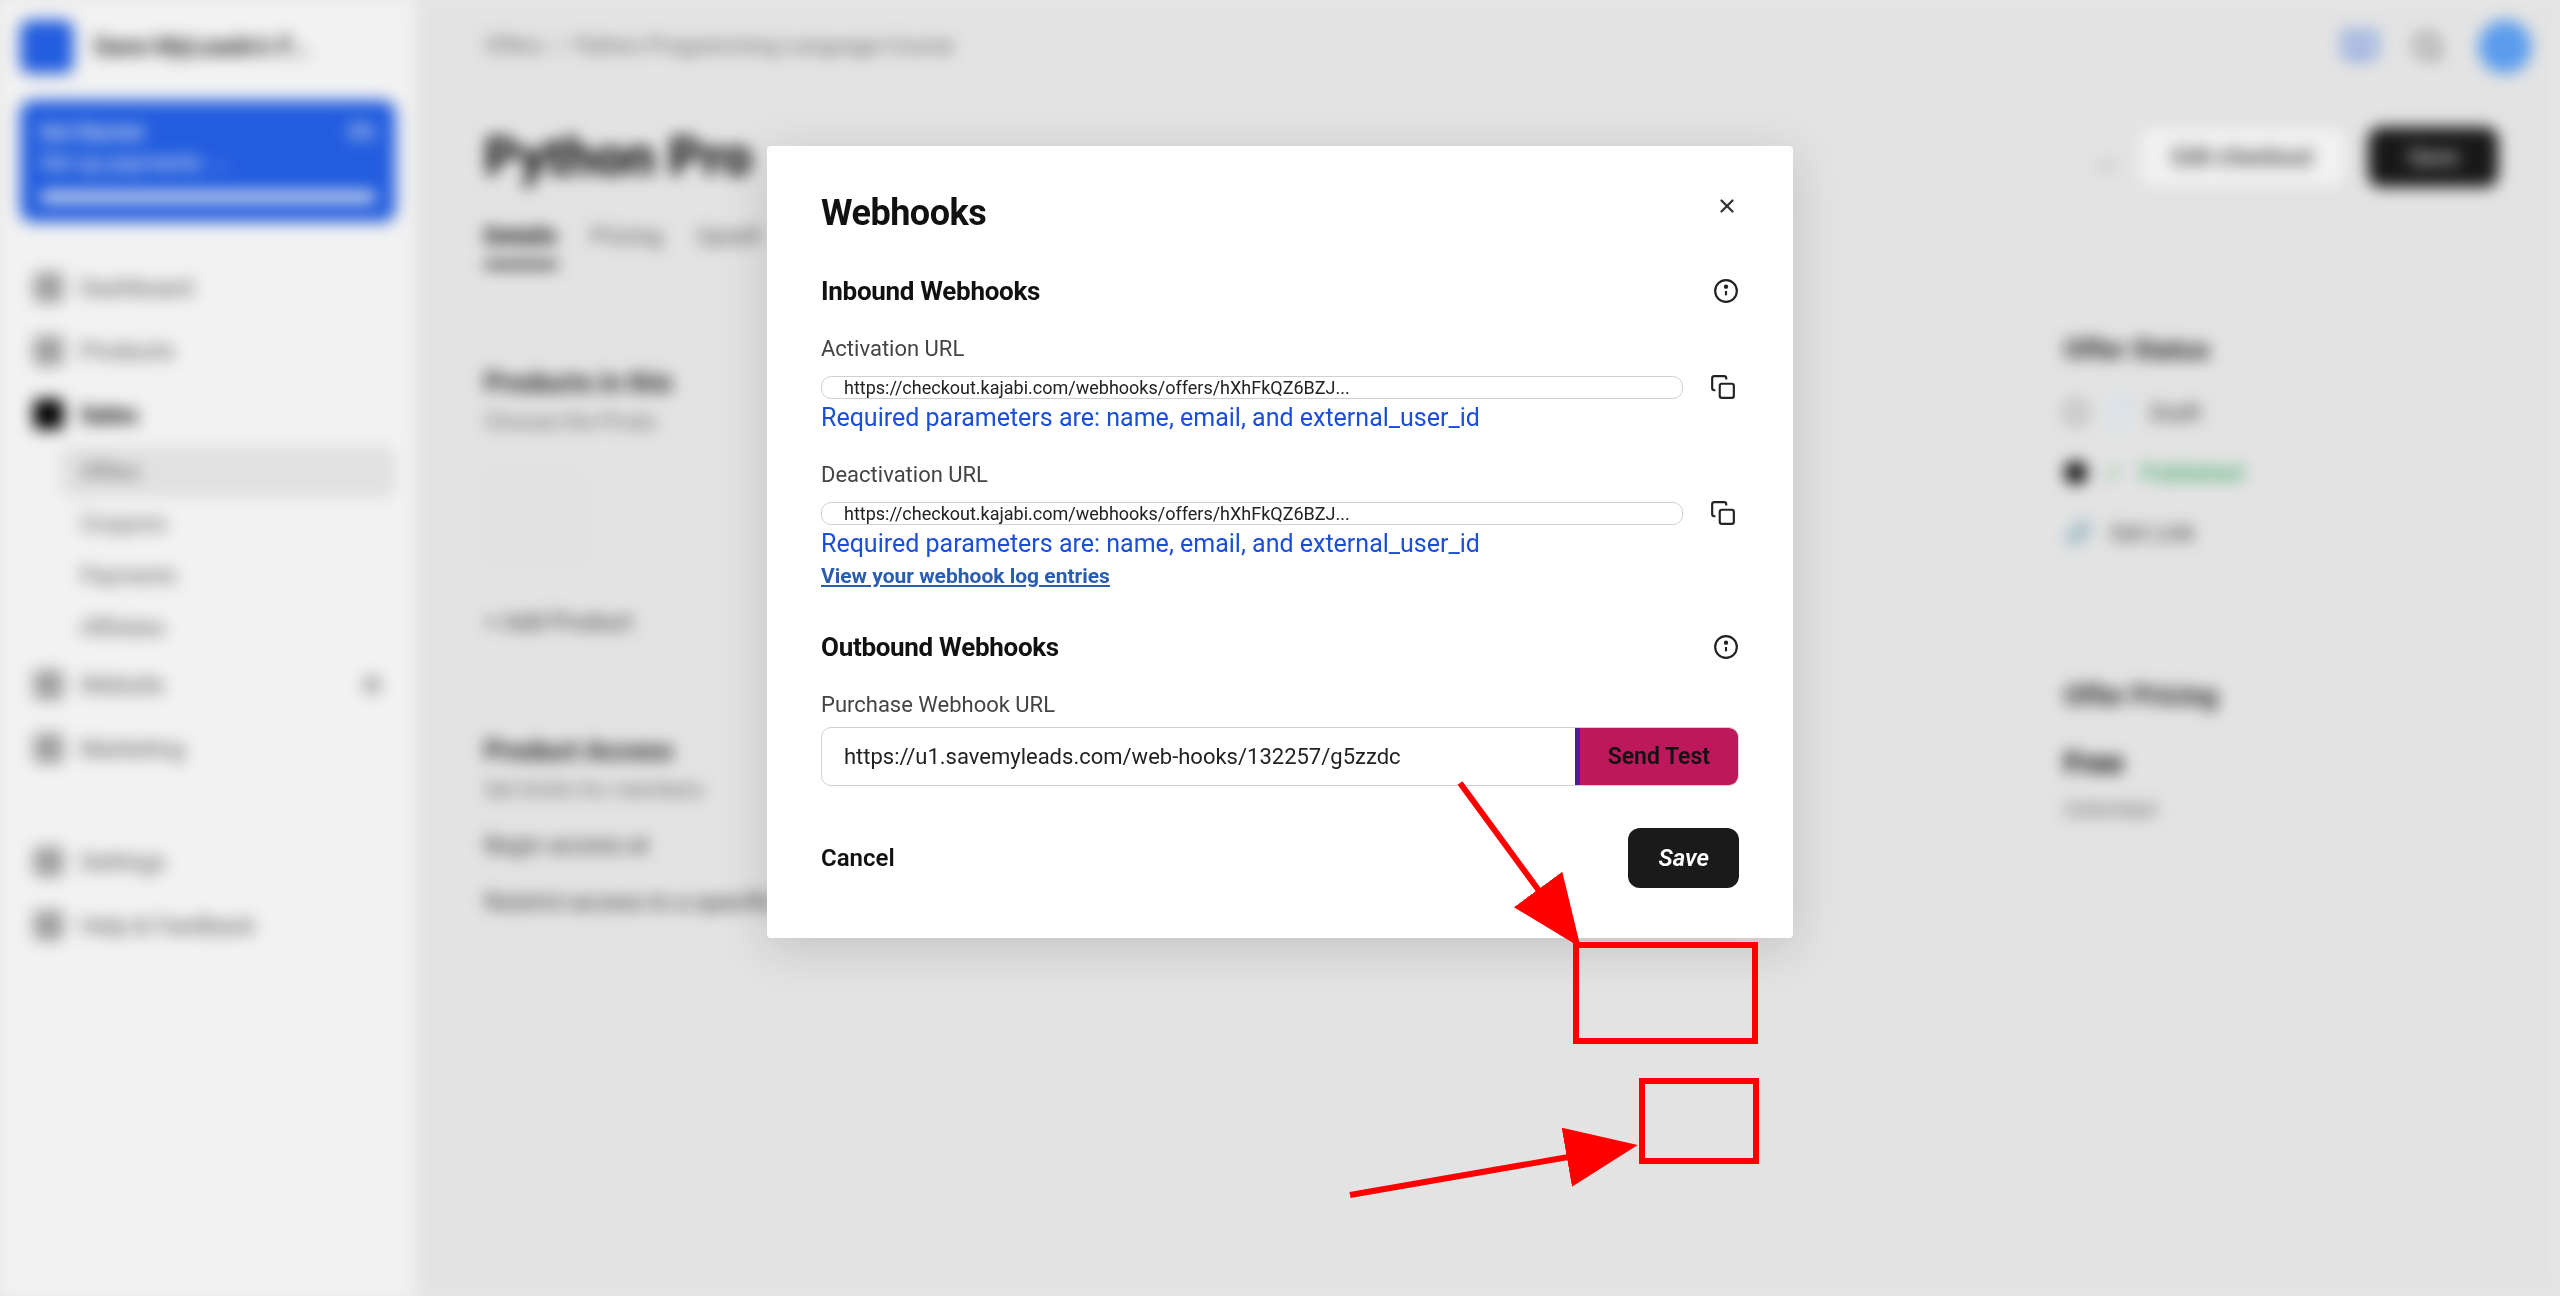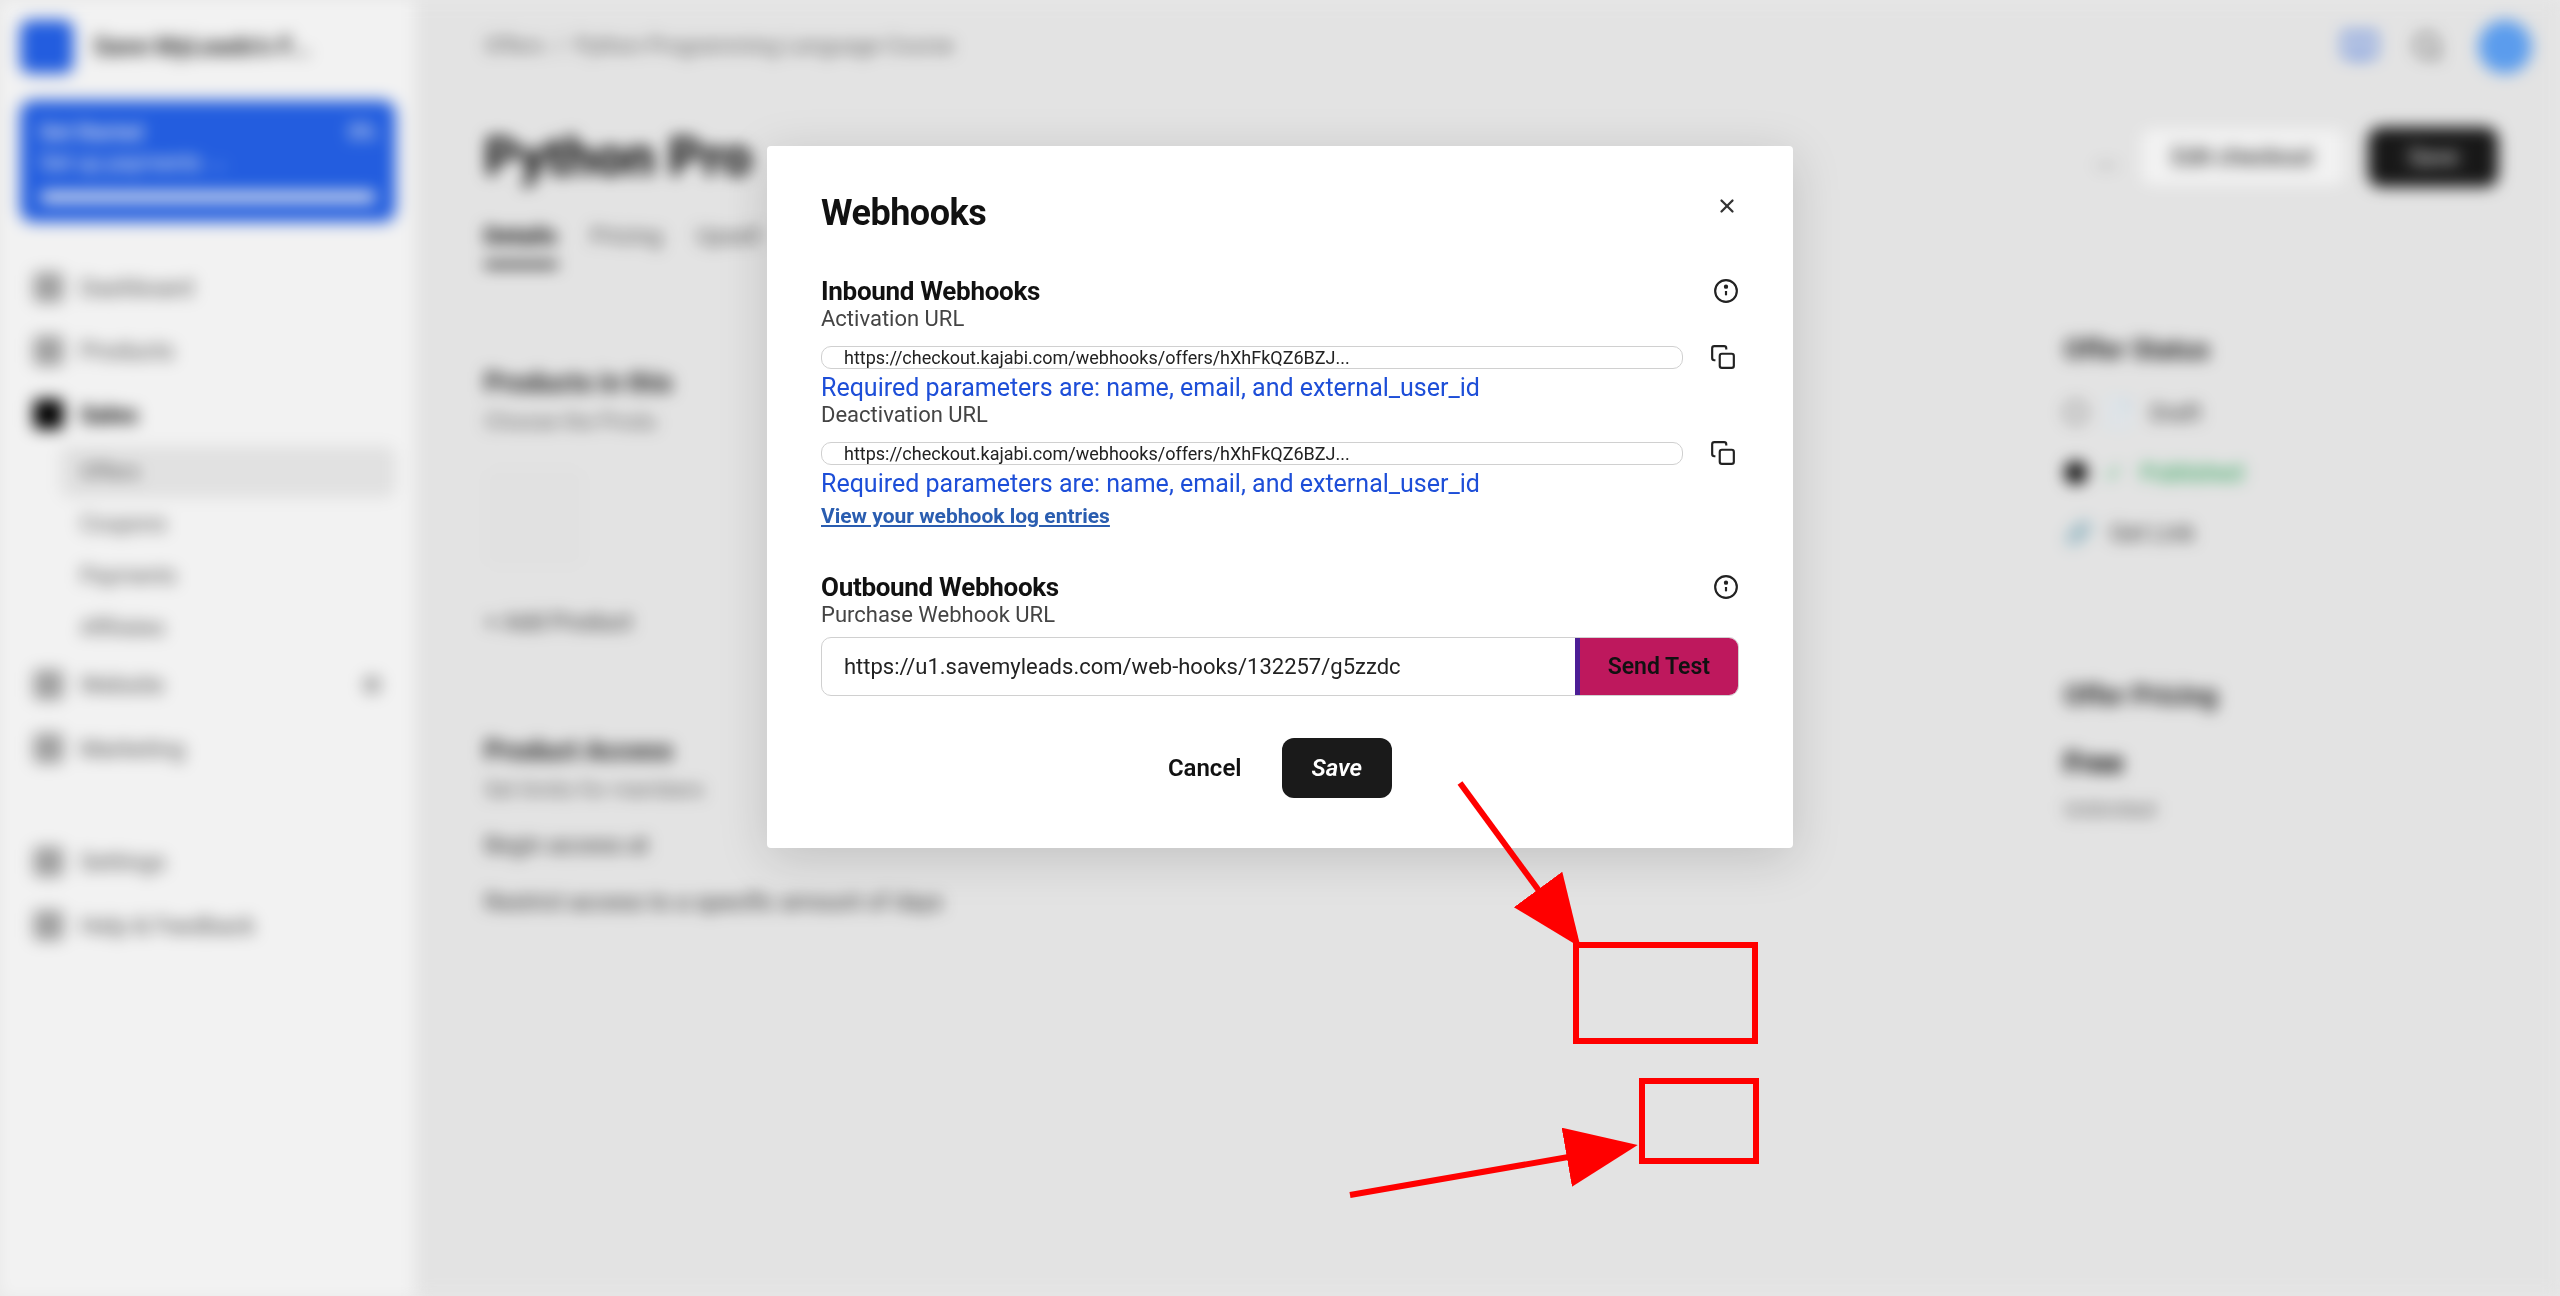--- a/index.html
+++ b/index.html
@@ -58,36 +58,36 @@
 
 .modal-title { font-size: 36px; font-weight: 700; color: #111; letter-spacing: -0.5px; }
 .close-btn { position: absolute; top: 44px; right: 50px; width: 32px; height: 32px; cursor: pointer; display: flex; align-items: center; justify-content: center; color: #333; }
 .close-btn svg { width: 22px; height: 22px; }
 
 .section-header { margin-top: 42px; display: flex; justify-content: space-between; align-items: center; }
 .section-header h2 { font-size: 26px; font-weight: 700; color: #111; letter-spacing: -0.3px; }
 .info-icon { width: 26px; height: 26px; cursor: pointer; color: #222; }
 .info-icon svg { width: 26px; height: 26px; }
 
-.field-label { font-size: 22px; color: #444; }
+.field-label { margin-top: 30px; font-size: 22px; color: #444; }
 .url-row { margin-top: 10px; display: flex; align-items: center; gap: 24px; }
 .url-input { flex: 1; border: 1px solid #d0d0d0; border-radius: 10px; padding: 0 22px; font-size: 18px; color: #222; background: #fff; white-space: nowrap; overflow: hidden; text-overflow: ellipsis; }
 .copy-btn { width: 32px; height: 32px; cursor: pointer; display: flex; align-items: center; justify-content: center; color: #222; }
 .copy-btn svg { width: 26px; height: 26px; }
 
 .help-text { font-size: 25px; color: #1d4ed8; }
 .view-logs { margin-top: 6px; display: inline-block; font-size: 21px; color: #2a5db0; font-weight: 700; text-decoration: underline; }
 
 .section-header.outbound { margin-top: 44px; }
 
 .purchase-row { margin-top: 10px; display: flex; align-items: stretch; border: 1px solid #d0d0d0; border-radius: 10px; overflow: hidden; }
 .purchase-input { flex: 1; padding: 16px 22px; font-size: 22px; color: #222; border: none; outline: none; white-space: nowrap; overflow: hidden; text-overflow: ellipsis; }
 .send-test-btn { padding: 0 28px; background: #be185d; border: none; border-left: 5px solid #4c1d95; font-size: 23px; font-weight: 600; color: #111; cursor: pointer; }
 
-.modal-footer { margin-top: 42px; display: flex; justify-content: center; align-items: center; gap: 40px; }
+.modal-footer { margin-top: 42px; display: flex; justify-content: space-between; align-items: center; gap: 40px; }
 .cancel-btn { background: none; border: none; font-size: 24px; font-weight: 600; color: #111; cursor: pointer; }
 .save-btn { background: #1a1a1a; color: #fff; border: none; border-radius: 12px; padding: 16px 30px; font-size: 24px; font-weight: 600; cursor: pointer; font-style: italic; }
 
 
 .highlight-box { position: absolute; border: 6px solid #ff0000; pointer-events: none; }
 .highlight-sendtest { top: 942px; left: 1573px; width: 185px; height: 102px; }
 .highlight-save { top: 1078px; left: 1639px; width: 120px; height: 86px; }
 
 .arrow { position: absolute; pointer-events: none; }
 .arrow svg { overflow: visible; }

